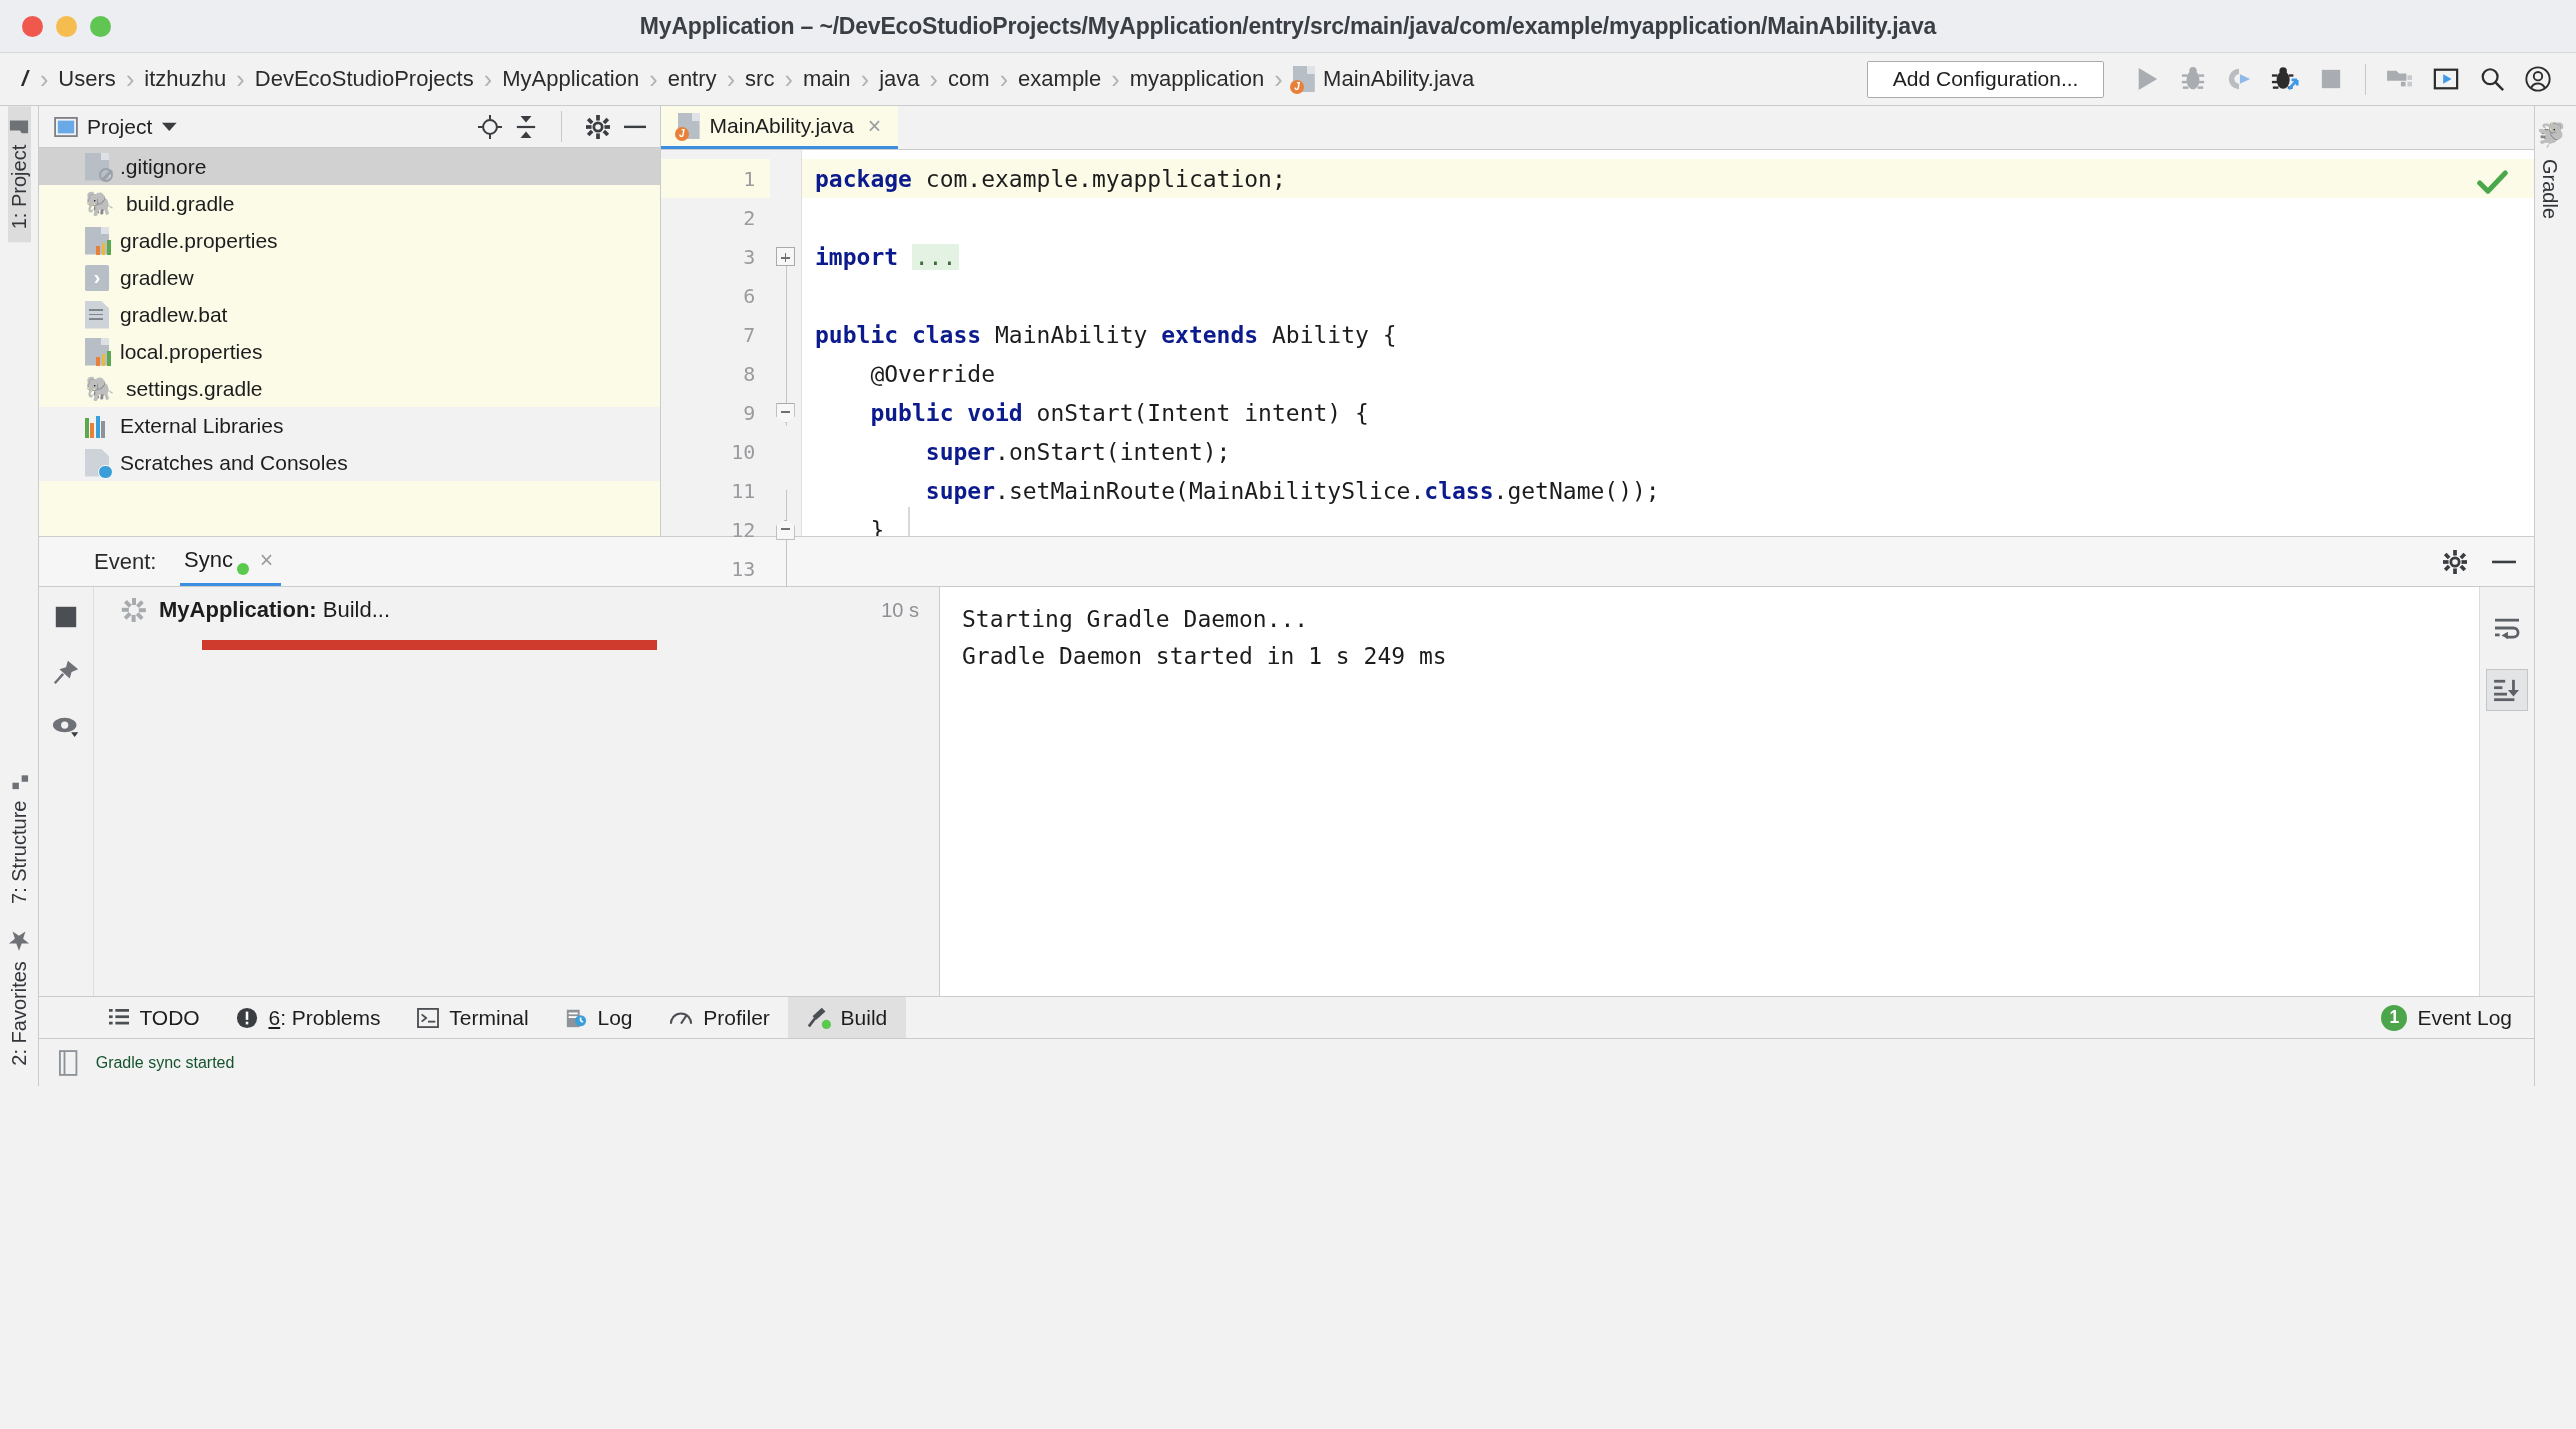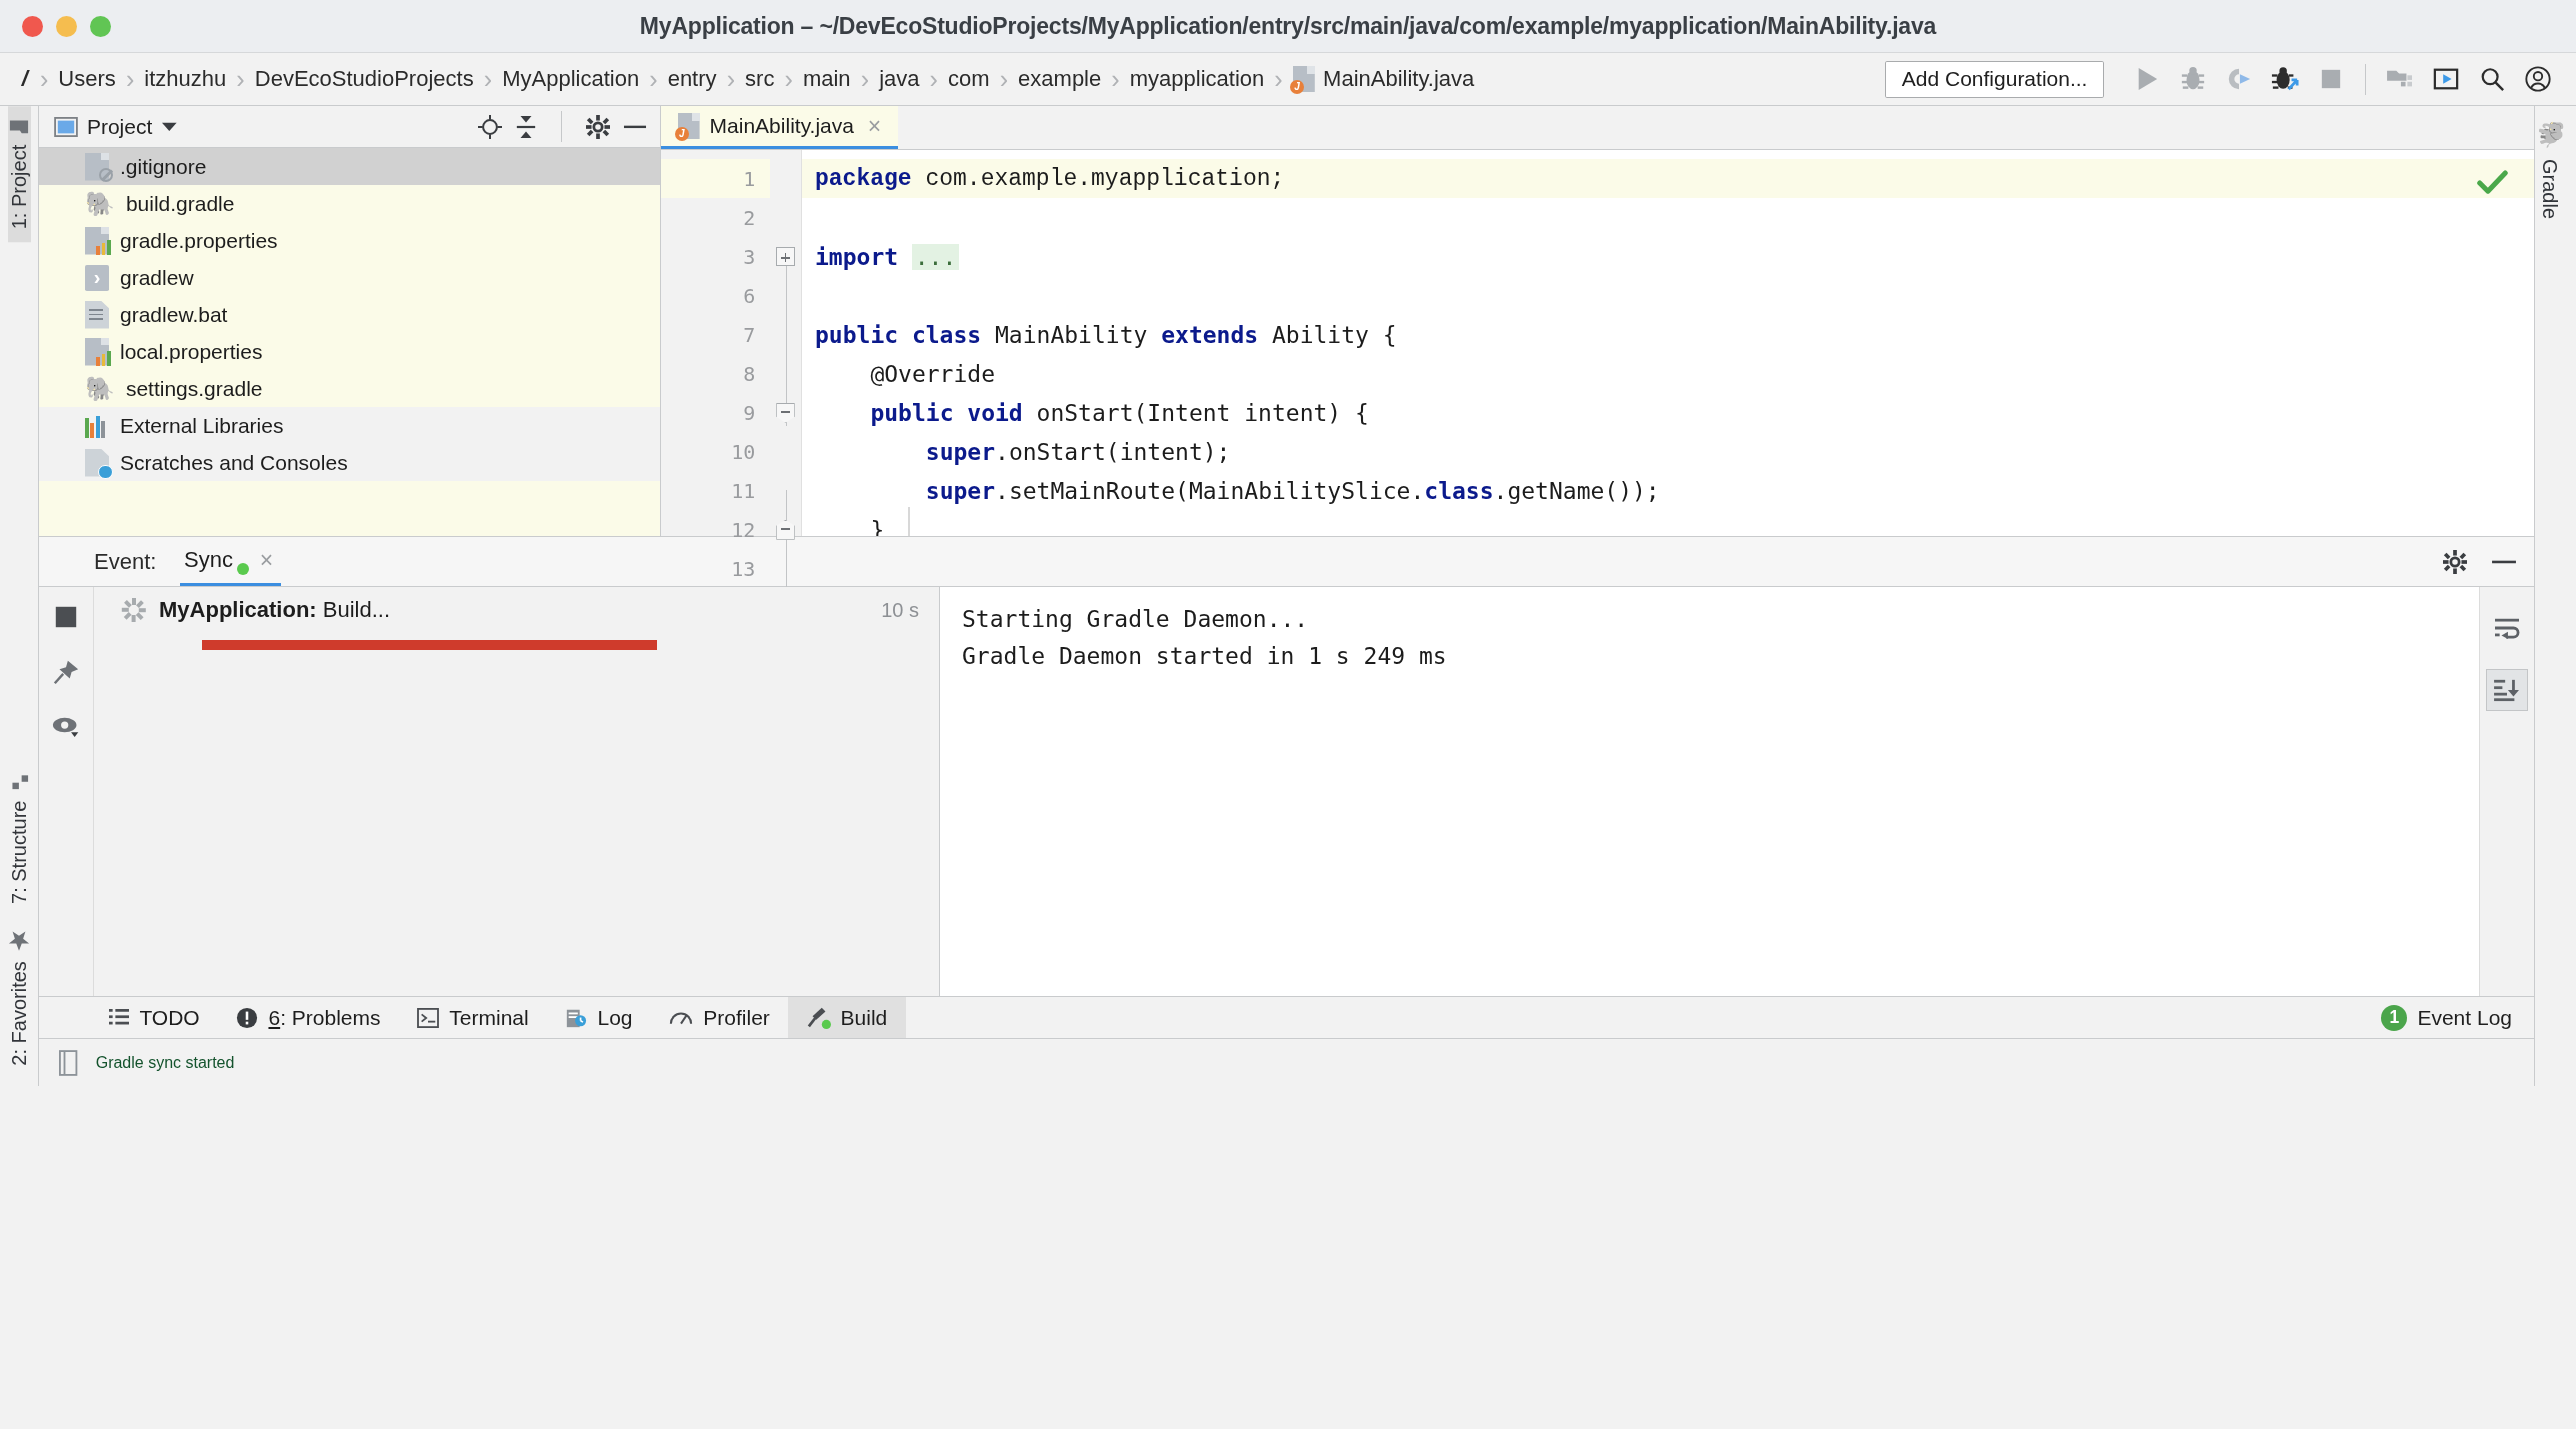--- a/index.html
+++ b/index.html
@@ -39,21 +39,21 @@
   .sep { color:#b0b2b5; font-size:25px; margin:0 8.3px; font-weight:300; }
   .crumb-file { display:flex; align-items:center; gap:8.3px; }
   .java-ic { width:22px; height:26px; position:relative; display:inline-block; }
   .java-ic .pg { position:absolute; inset:0; background:#b7bec6; clip-path:polygon(0 0,66% 0,100% 30%,100% 100%,0 100%); }
   .java-ic .fold{ position:absolute; top:0; right:0; width:34%; height:30%; background:#dfe3e7;}
   .java-ic .cup { position:absolute; left:-2.8px; bottom:-1.8px; width:14px; height:14px; border-radius:50%; background:#e8803a; }
   .java-ic .cup:after{content:"J"; position:absolute; inset:0; color:#fff; font-size:10px; line-height:14px; text-align:center; font-weight:bold;}
 
   .tb-right { display:flex; align-items:center; gap:0px; }
   .addconf {
-    height:37px; padding:0 16px; background:#fff; border:0.9px solid #a9abad;
+    height:37px; padding:0 25px; background:#fff; border:0.9px solid #a9abad;
     font-size:21px; color:#202020; display:flex; align-items:center; border-radius:1.8px;
     margin-right:20px; white-space:nowrap;
   }
   .tbtn { width:46px; height:46px; display:flex; align-items:center; justify-content:center; }
   .vdiv { width:0.9px; height:31px; background:#c6c8ca; margin:0 11px; }
 
   
   .main { flex:1 1 auto; display:flex; min-height:0; }
   .stripe-l { width:39px; flex:0 0 39px; background:#f2f2f2; border-right:0.9px solid #c9cbcd;
               display:flex; flex-direction:column; justify-content:space-between; }
@@ -129,21 +129,21 @@
   .fbox.plus:after{content:""; position:absolute; left:7.4px; top:4.6px; width:1.8px; height:9.2px; background:#6d7074;}
   .fcap { width:18.4px; height:20px; background:#f7f7f7; border:0.9px solid #a7abae; position:relative;
           clip-path:polygon(0 0,100% 0,100% 70%,50% 100%,0 70%); }
   .fcap:before{content:""; position:absolute; left:3.7px; top:7.4px; width:9.2px; height:1.8px; background:#6d7074;}
   .fcap.bot { clip-path:polygon(50% 0,100% 30%,100% 100%,0 100%,0 30%); }
   .foldline { position:absolute; left:15.6px; width:1.8px; background:#c2c4c6; }
 
   .codetext { flex:1 1 auto; position:relative; padding-top:9.2px; overflow:hidden;
               font-family:"DejaVu Sans Mono", monospace; font-size:23px; }
   .cline { height:39px; display:flex; align-items:center; white-space:pre; padding-left:13px; }
-  .cline.hl { background:#fbfbe8;font-family:Liberation Mono, monospace; }
+  .cline.hl { background:#fbfbe8; }
   .kw { color:#0b1a8c; font-weight:bold; }
   .pl { color:#1c1c1c; }
   .fold-ph { background:#e3f2e3; color:#3c6e3c; padding:0 2.8px; }
   .indentguide { position:absolute; width:1.8px; background:#d8d8d8; }
   .chk { position:absolute; right:26px; top:20px; font-size:28px; color:#4aa84a; }
 
   
   .buildpanel { height:460px; flex:0 0 460px; display:flex; flex-direction:column;
                 border-top:0.9px solid #c9cbcd; background:#f2f2f2; }
   .bp-head { height:50px; flex:0 0 50px; display:flex; align-items:center; padding:0 16.6px 0 55px;

